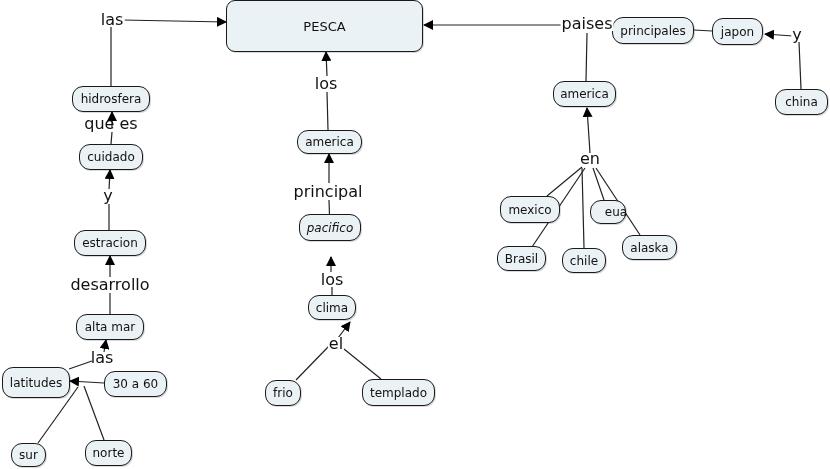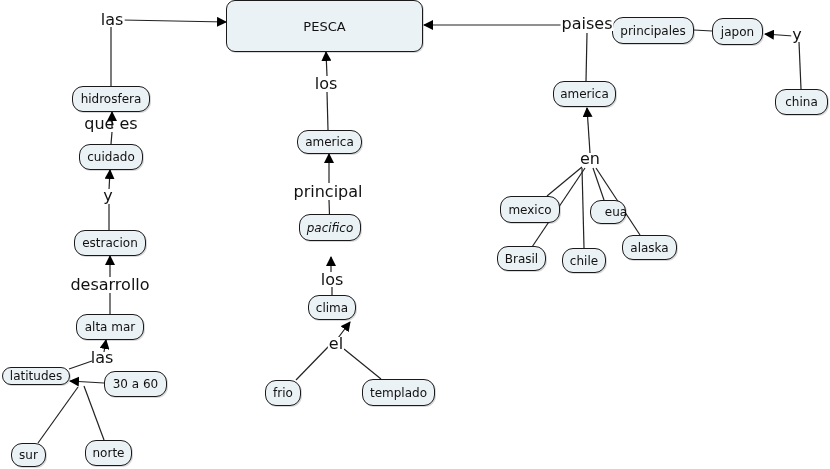--- a/index.html
+++ b/index.html
@@ -83,21 +83,21 @@
   </div>
 <div class="node" style="left:79px;top:144px;width:64px;height:26px;">
     <span>cuidado</span>
   </div>
 <div class="node" style="left:74px;top:230px;width:72px;height:26px;">
     <span>estracion</span>
   </div>
 <div class="node" style="left:76px;top:314px;width:68px;height:26px;">
     <span>alta mar</span>
   </div>
-<div class="node" style="left:2px;top:367px;width:68px;height:18px;">
+<div class="node" style="left:2px;top:367px;width:68px;height:31px;">
     <span>latitudes</span>
   </div>
 <div class="node" style="left:104px;top:371px;width:63px;height:26px;">
     <span>30 a 60</span>
   </div>
 <div class="node" style="left:11px;top:443px;width:35px;height:24px;">
     <span>sur</span>
   </div>
 <div class="node" style="left:85px;top:440px;width:47px;height:26px;">
     <span>norte</span>

